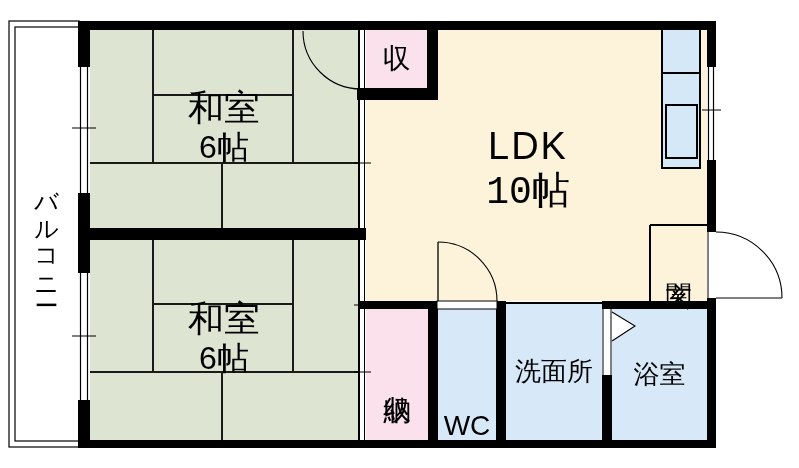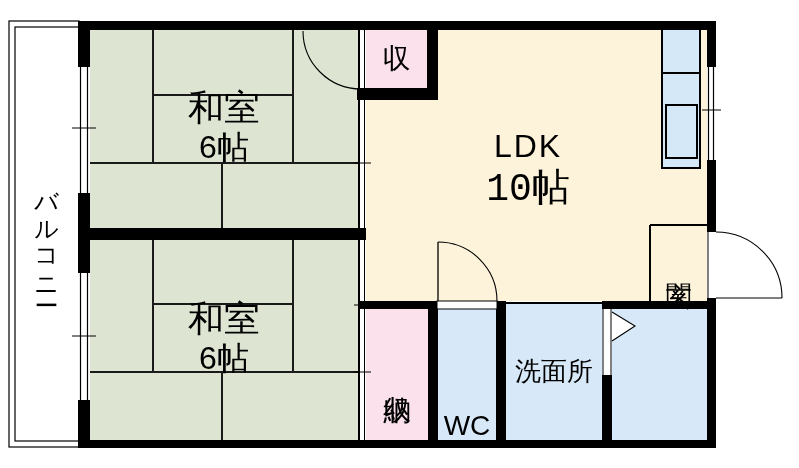--- a/index.html
+++ b/index.html
@@ -8,21 +8,21 @@
     font-family:"Liberation Sans","DejaVu Sans",sans-serif;color:#000;
   }
   .room{position:absolute;}
   .wall{position:absolute;background:#000;}
   svg.layer{position:absolute;left:0;top:0;width:799px;height:468px;pointer-events:none;}
   .lbl{position:absolute;display:flex;flex-direction:column;align-items:center;justify-content:center;
        text-align:center;color:#000;line-height:1.05;}
   .vtext{writing-mode:vertical-rl;letter-spacing:2px;}
   .l-washitsu .main{font-size:36px;}
   .l-washitsu .size{font-size:32px;margin-top:4px;text-align:center;}
-  .l-ldk .main{font-size:32px;letter-spacing:2px;}
+  .l-ldk .main{font-size:38px;letter-spacing:2px;}
   .l-ldk .size{font-size:38px;margin-top:6px;font-family:Liberation Mono, monospace;}
   .l-small{font-size:28px;}
   .l-mid{font-size:26px;border-radius:25px;}
   .l-balcony{font-size:24px;letter-spacing:3px;}
 </style>
 </head>
 <body>
 
 <div id="plan">
 
@@ -158,20 +158,23 @@
   </div>
   <div class="lbl l-small" style="left:366px;top:309px;width:62px;height:131px;">
     <span class="vtext">収納</span>
   </div>
   <div class="lbl l-small" style="left:438px;top:309px;width:58px;height:131px;justify-content:flex-end;">
     <span>WC</span>
   </div>
   <div class="lbl l-mid" style="left:506px;top:304px;width:96px;height:136px;">
     <span>洗面所</span>
   </div>
+  <div class="lbl l-mid" style="left:612px;top:309px;width:95px;height:131px;">
+    <span>浴室</span>
+  </div>
   <div class="lbl l-mid" style="left:650px;top:227px;width:57px;height:72px;">
     <span class="vtext">玄関</span>
   </div>
   <div class="lbl l-balcony" style="left:18px;top:150px;width:58px;height:170px;">
     <span class="vtext">バルコニー</span>
   </div>
 
 </div>
 
 </body></html>

